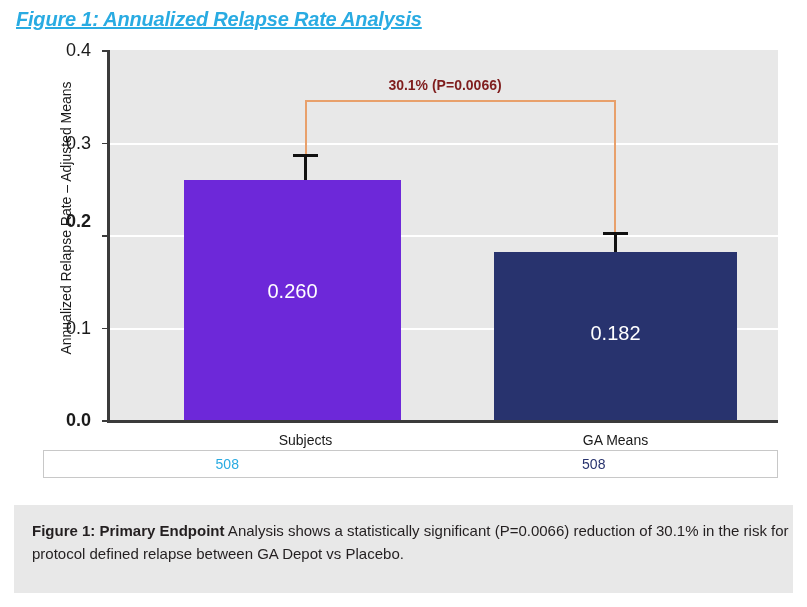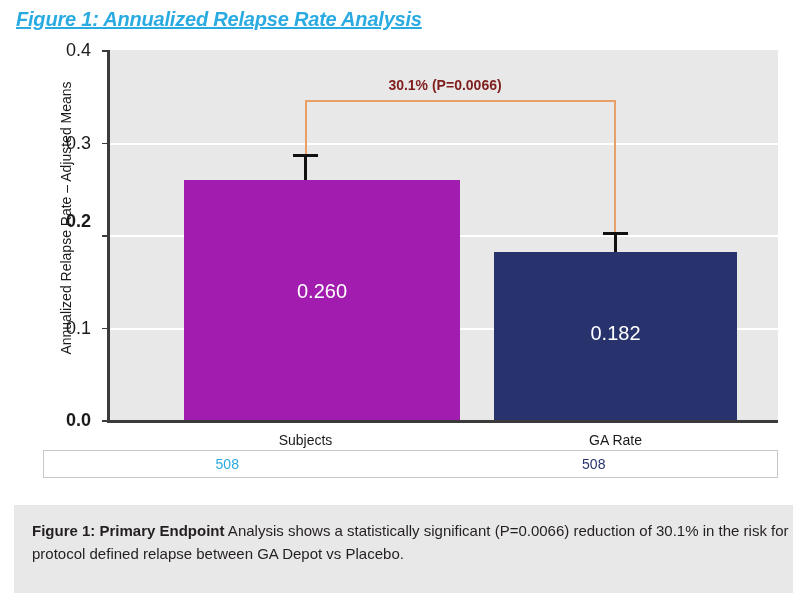--- a/index.html
+++ b/index.html
@@ -109,23 +109,22 @@
     background: #ffffff;
   }
 
   
   .bar {
     position: absolute;
     bottom: 0;
   }
   #bar-placebo {
     left: 74px;
-    width: 239px;
-    background: #a21caf;
-    padding-left: 37px;
+    width: 217px;
+    background: #6d28d9;
   }
   #bar-gadepot {
     left: 384px;
     width: 243px;
     background: #28336E;
   }
   .bar-value {
     position: absolute;
     left: 0;
     width: 100%;
@@ -275,21 +274,21 @@
 
     <div id="sig-bracket">
       <div class="bracket-line" style="left:195px; top:50px; width:311px; height:2px;"></div>
       <div class="bracket-line" style="left:195px; top:50px; width:2px; height:54px;"></div>
       <div class="bracket-line" style="left:504px; top:50px; width:2px; height:132px;"></div>
       <div id="sig-label">30.1% (P=0.0066)</div>
     </div>
   </div>
 
   <div class="x-cat-label" style="left:184px;">Subjects</div>
-  <div class="x-cat-label" style="left:494px;">GA Rate</div>
+  <div class="x-cat-label" style="left:494px;">GA Means</div>
 </div>
 
 <div id="subjects-table">
   <div class="subjects-cell" id="subjects-placebo">508</div>
   <div class="subjects-cell" id="subjects-gadepot">508</div>
 </div>
 
 <div id="caption-box">
   <div id="caption-text">
     <b>Figure 1: Primary Endpoint</b><span> Analysis shows a statistically significant (P=0.0066) reduction of  30.1% in the risk for protocol defined relapse between GA Depot vs Placebo.</span>

